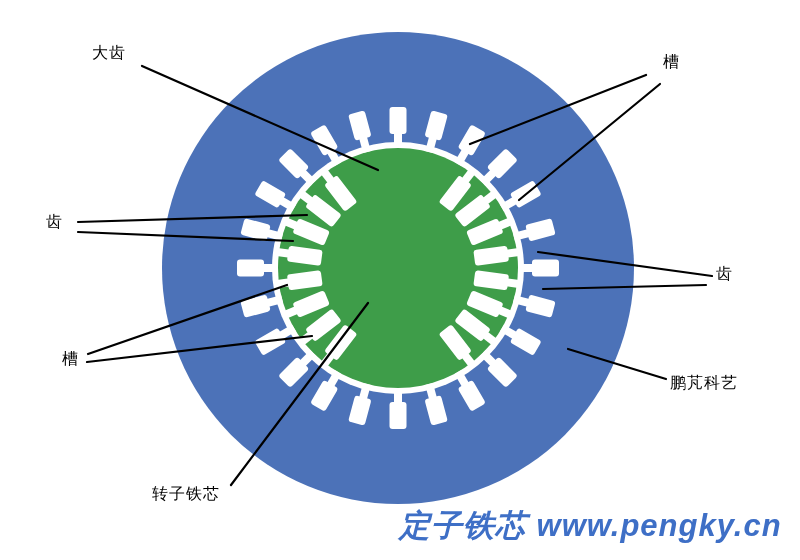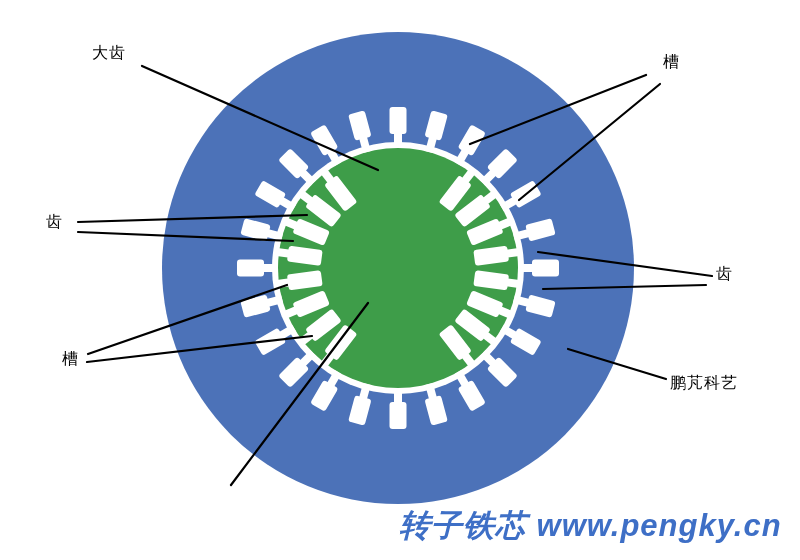--- a/index.html
+++ b/index.html
@@ -205,15 +205,16 @@
         <line x1="231" y1="485" x2="368" y2="303" stroke="#000000" stroke-width="2.2" stroke-linecap="round"></line>
       </g>
     </svg>
 
   <div class="callout" style="left: 92px; top: 45px;">大齿</div>
   <div class="callout" style="left: 663px; top: 54px;">槽</div>
   <div class="callout" style="left: 46px; top: 214px;">齿</div>
   <div class="callout" style="left: 62px; top: 351px;">槽</div>
   <div class="callout" style="left: 716px; top: 266px;">齿</div>
   <div class="callout" style="left: 670px; top: 375px;">鹏芃科艺</div>
-
-  <div class="watermark" style="left: 399px; top: 505px; color: rgb(62, 111, 198);">转子铁芯 www.pengky.cn</div>
+  <div class="callout" style="left: 152px; top: 486px;">转子铁芯</div>
+
+  <div class="watermark" style="left: 399px; top: 505px; color: rgb(62, 111, 198);">定子铁芯 www.pengky.cn</div>
 </div>
 
 </body></html>

